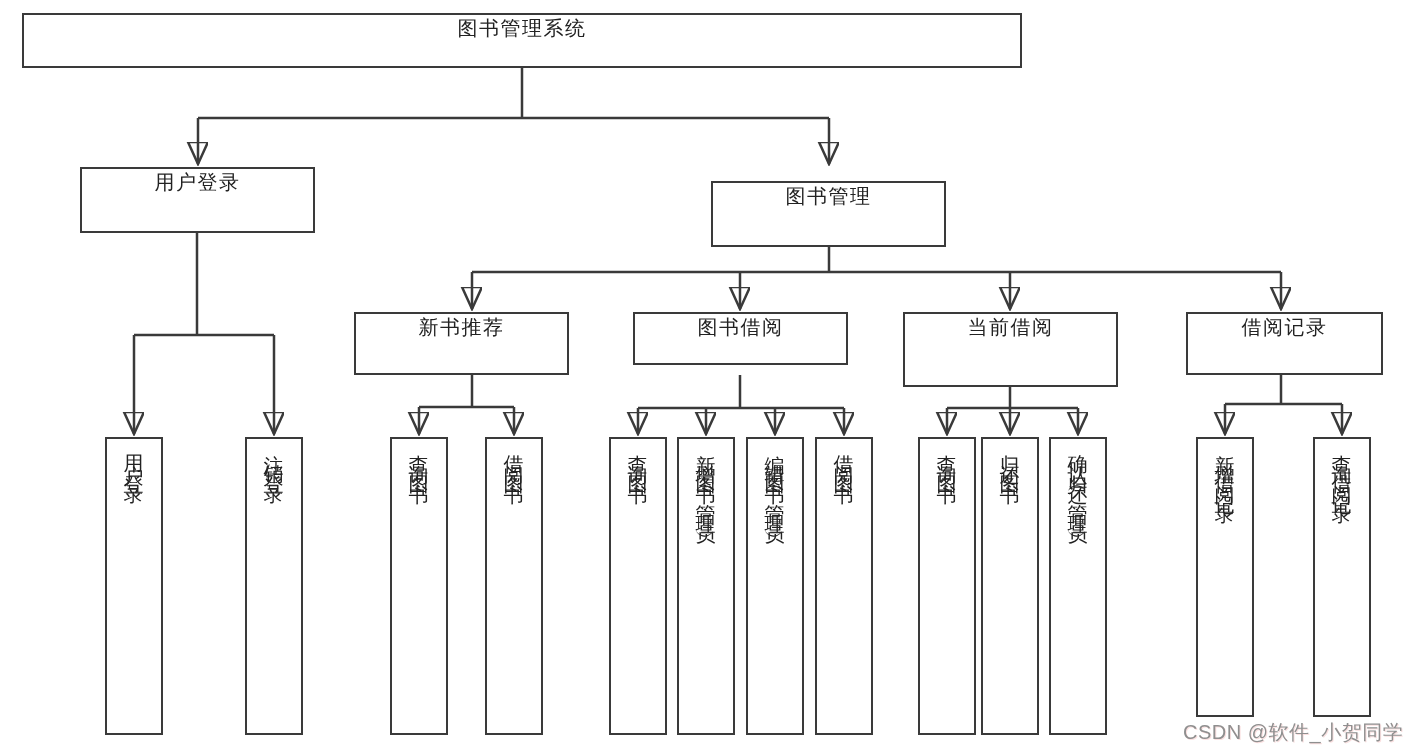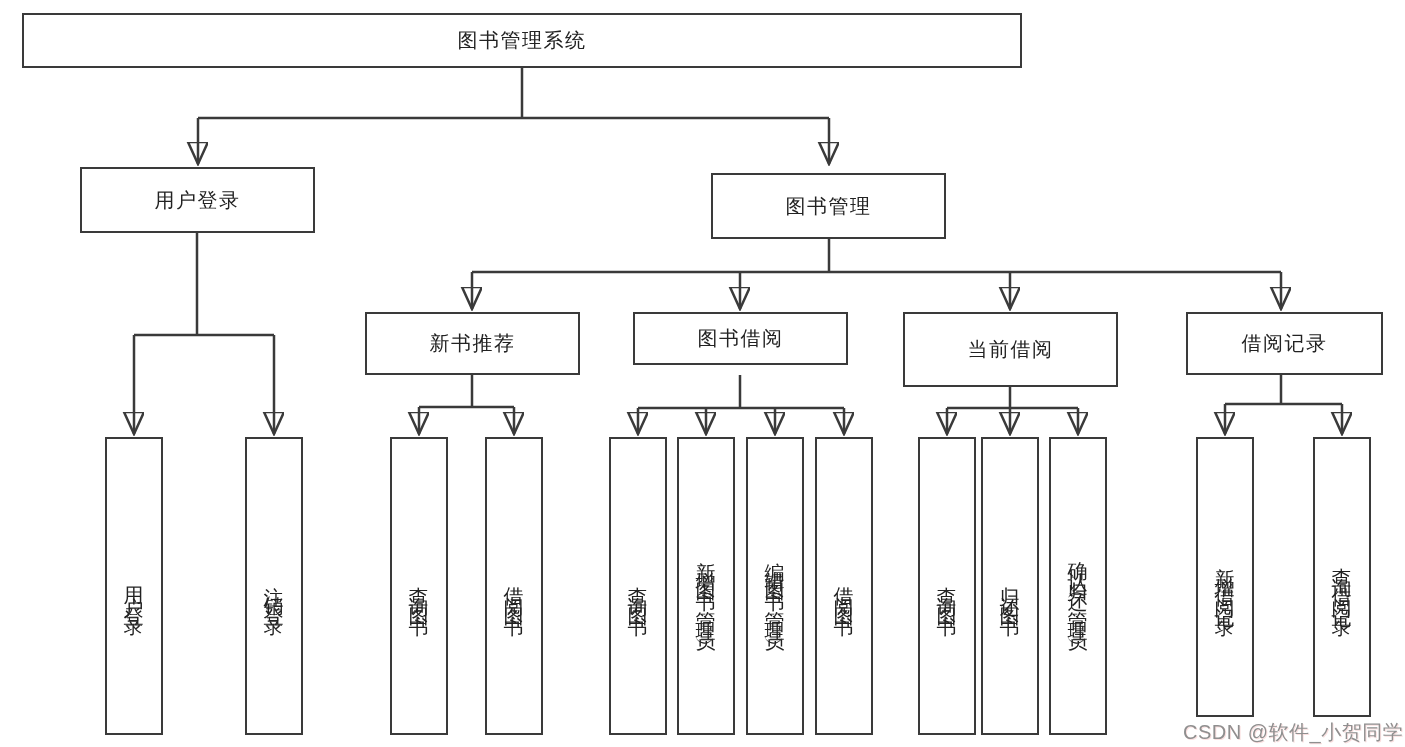--- a/index.html
+++ b/index.html
@@ -9,21 +9,21 @@
   .stage{
     position:relative; width:1405px; height:747px; background:#fff;
     font-family:"Liberation Sans","DejaVu Sans",sans-serif;
     overflow:hidden;
   }
   .wires{position:absolute;left:0;top:0;width:1405px;height:747px;}
   .wires path{stroke:var(--line);stroke-width:2.5;fill:none;}
   .wires line{stroke:var(--line);stroke-width:2.5;}
   .box{
     position:absolute; background:#fff; border:2.5px solid var(--border);
-    box-sizing:border-box; display:flex; align-items:center; justify-content:center;
+    box-sizing:border-box; display:flex; align-items:flex-start; justify-content:center;
     color:var(--text);
   }
   .hlabel{font-size:20px; letter-spacing:1.5px; white-space:nowrap;}
   .vtext{
     writing-mode:vertical-lr; text-orientation:mixed;
     font-size:20px; line-height:1; letter-spacing:0.5em;
     margin-inline-end:-0.5em; white-space:nowrap;
   }
   .watermark{
     position:absolute; left:1183px; top:719px;
@@ -77,25 +77,25 @@
     <line x1="1342" y1="404" x2="1342" y2="434" marker-end="url(#arr)"></line>
   </svg>
 
   <div class="box" style="left:22px;top:13px;width:1000px;height:55px">
     <span class="hlabel">图书管理系统</span>
   </div>
 
   <div class="box" style="left:80px;top:167px;width:235px;height:66px">
     <span class="hlabel">用户登录</span>
   </div>
-  <div class="box" style="left:711px;top:173px;width:235px;height:66px">
+  <div class="box" style="left:711px;top:181px;width:235px;height:66px">
     <span class="hlabel">图书管理</span>
   </div>
 
-  <div class="box" style="left:365px;top:312px;width:215px;height:63px">
+  <div class="box" style="left:354px;top:312px;width:215px;height:63px">
     <span class="hlabel">新书推荐</span>
   </div>
   <div class="box" style="left:633px;top:312px;width:215px;height:53px">
     <span class="hlabel">图书借阅</span>
   </div>
   <div class="box" style="left:903px;top:312px;width:215px;height:75px">
     <span class="hlabel">当前借阅</span>
   </div>
   <div class="box" style="left:1186px;top:312px;width:197px;height:63px">
     <span class="hlabel">借阅记录</span>

